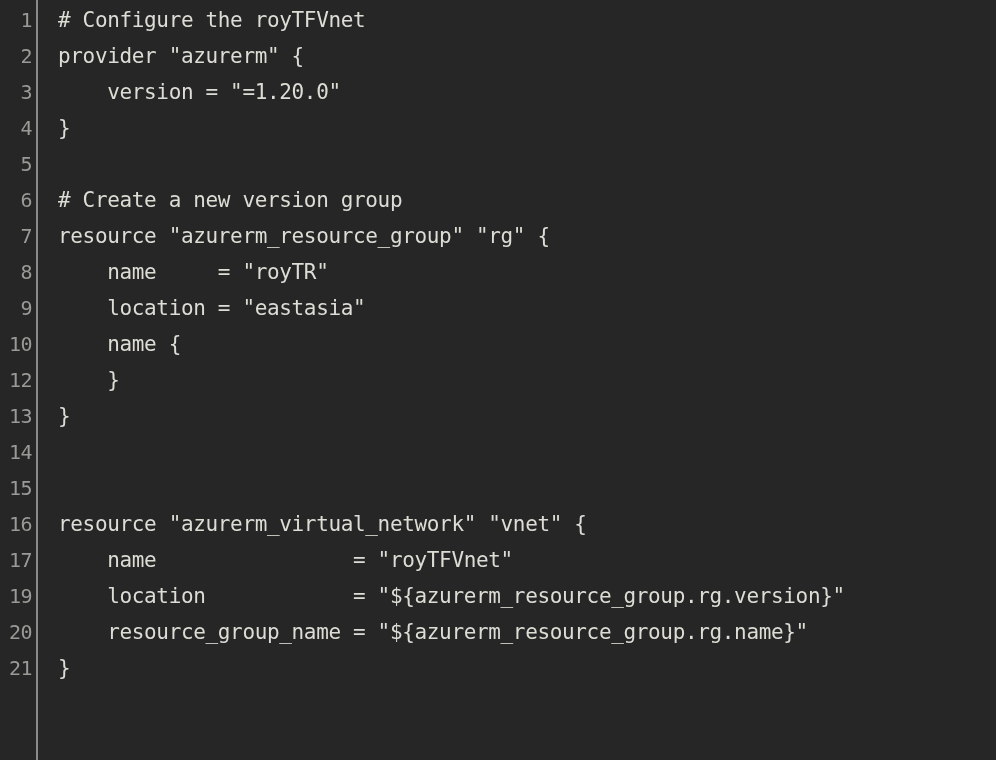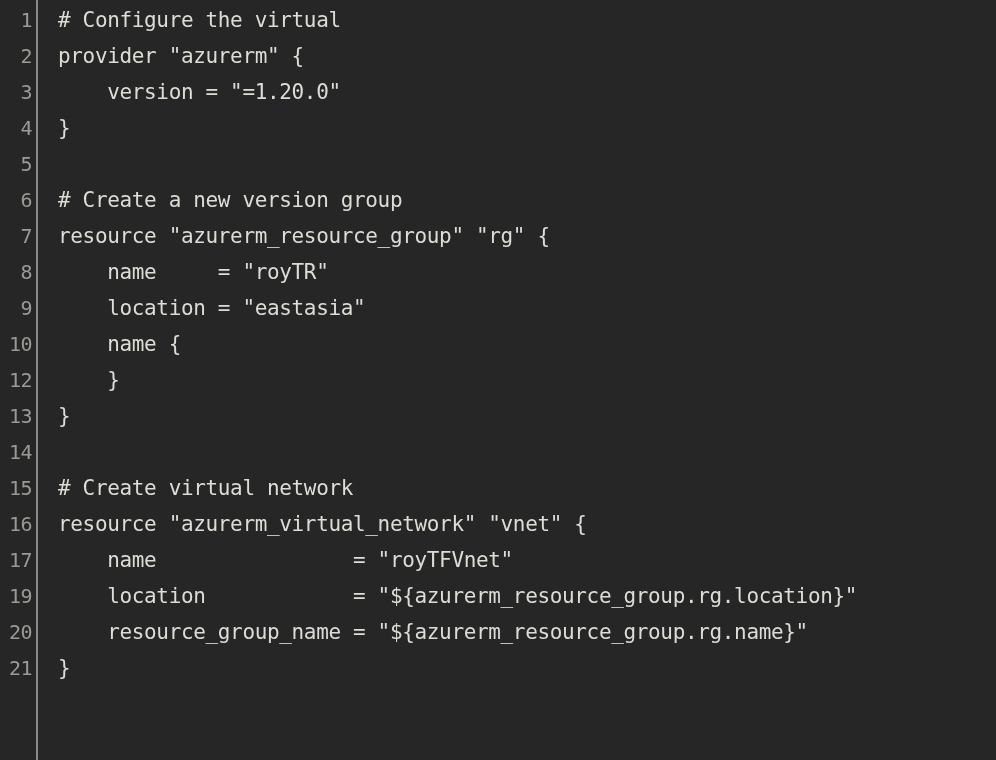--- a/index.html
+++ b/index.html
@@ -67,34 +67,34 @@
     letter-spacing: -0.35px;
   }
 </style>
 </head>
 <body>
 
 <div id="editor">
   <div class="code-area">
     <div class="gutter-rule"></div>
     <div id="lines-host">
-        <div class="line"><span class="ln">1</span><span class="src"># Configure the virtual</span></div>
+        <div class="line"><span class="ln">1</span><span class="src"># Configure the royTFVnet</span></div>
         <div class="line"><span class="ln">2</span><span class="src">provider "azurerm" {</span></div>
         <div class="line"><span class="ln">3</span><span class="src">    version = "=1.20.0"</span></div>
         <div class="line"><span class="ln">4</span><span class="src">}</span></div>
         <div class="line"><span class="ln">5</span><span class="src"></span></div>
         <div class="line"><span class="ln">6</span><span class="src"># Create a new version group</span></div>
         <div class="line"><span class="ln">7</span><span class="src">resource "azurerm_resource_group" "rg" {</span></div>
         <div class="line"><span class="ln">8</span><span class="src">    name     = "royTR"</span></div>
         <div class="line"><span class="ln">9</span><span class="src">    location = "eastasia"</span></div>
         <div class="line"><span class="ln">10</span><span class="src">    name {</span></div>
         <div class="line"><span class="ln">12</span><span class="src">    }</span></div>
         <div class="line"><span class="ln">13</span><span class="src">}</span></div>
         <div class="line"><span class="ln">14</span><span class="src"></span></div>
-        <div class="line"><span class="ln">15</span><span class="src"># Create virtual network</span></div>
+        <div class="line"><span class="ln">15</span></div>
         <div class="line"><span class="ln">16</span><span class="src">resource "azurerm_virtual_network" "vnet" {</span></div>
         <div class="line"><span class="ln">17</span><span class="src">    name                = "royTFVnet"</span></div>
-        <div class="line"><span class="ln">19</span><span class="src">    location            = "${azurerm_resource_group.rg.location}"</span></div>
+        <div class="line"><span class="ln">19</span><span class="src">    location            = "${azurerm_resource_group.rg.version}"</span></div>
         <div class="line"><span class="ln">20</span><span class="src">    resource_group_name = "${azurerm_resource_group.rg.name}"</span></div>
         <div class="line"><span class="ln">21</span><span class="src">}</span></div>
       </div>
   </div>
 </div>
 
 </body></html>

